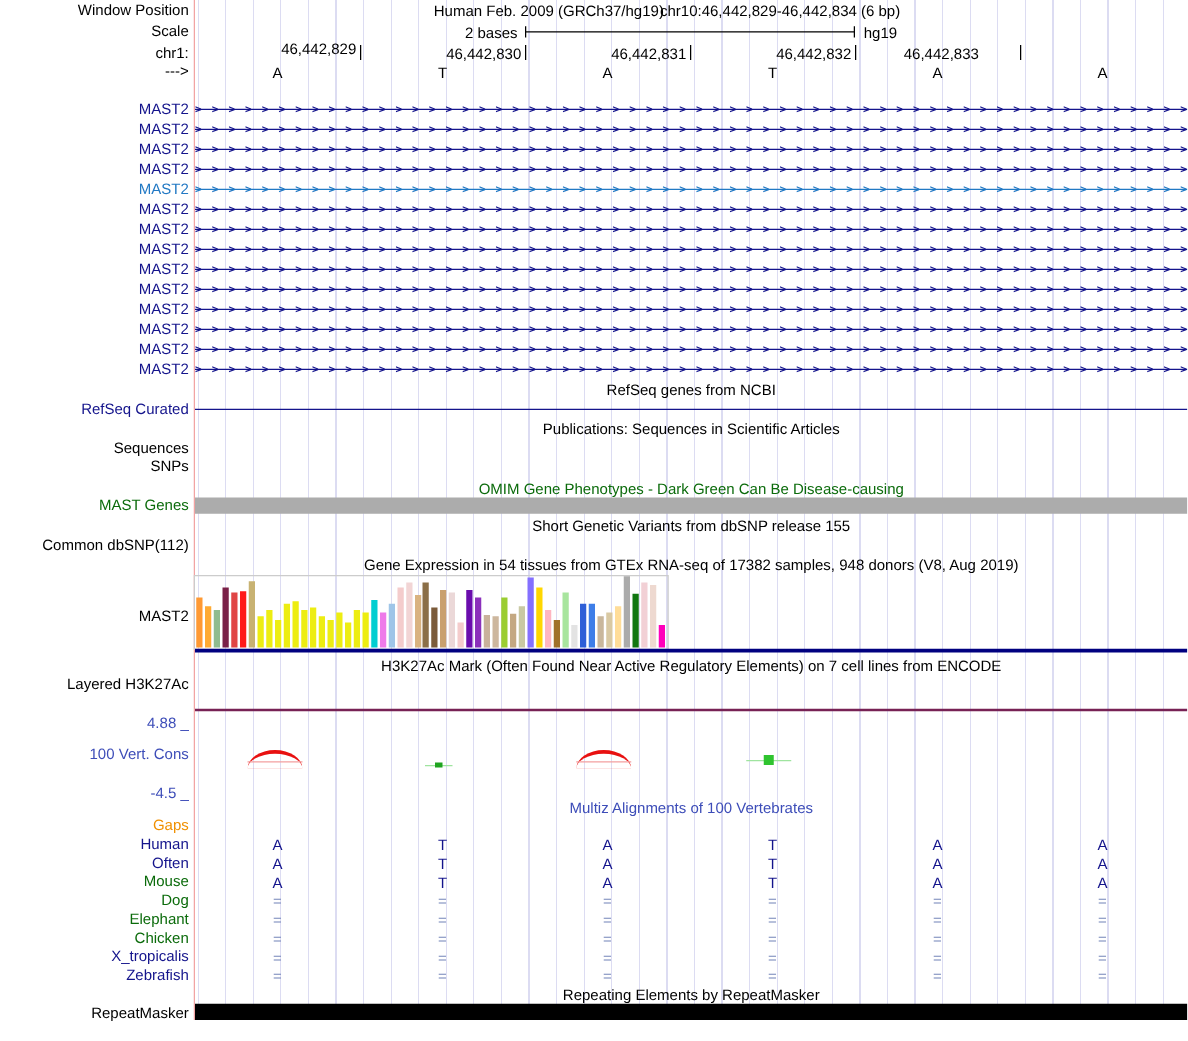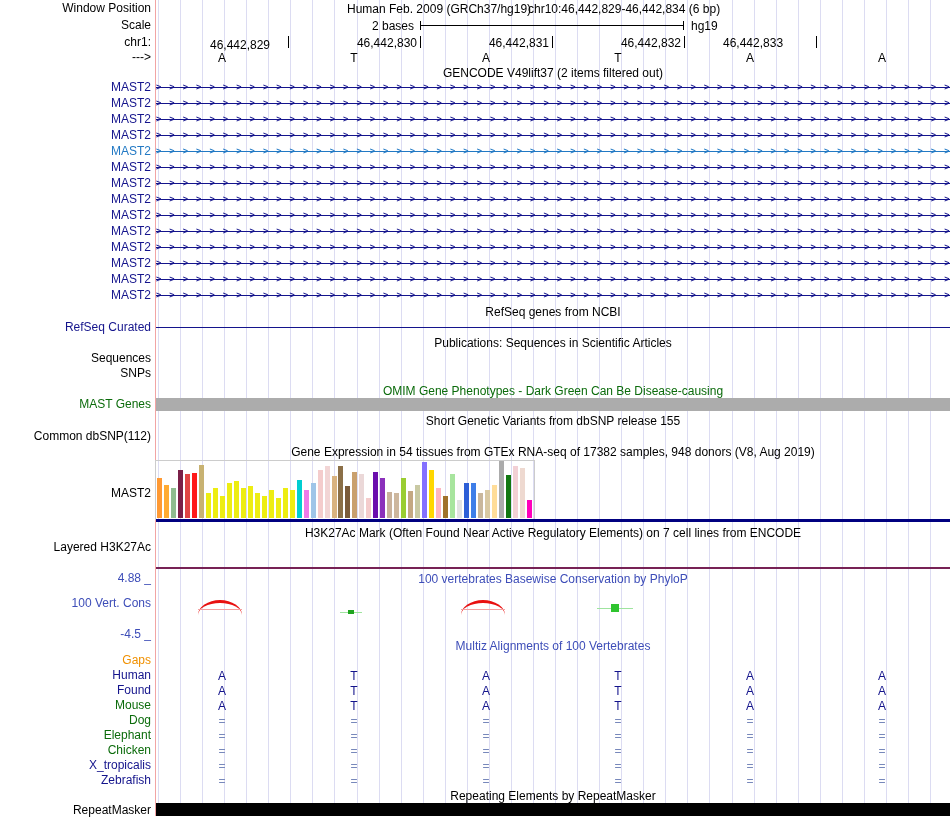--- a/index.html
+++ b/index.html
@@ -32,21 +32,20 @@
   <div class="abs" style="left:420px;top:25px;width:264px;height:1px;background:#000"></div>
   <div class="abs" style="left:420px;top:21px;width:1px;height:9px;background:#000"></div>
   <div class="abs" style="left:683px;top:21px;width:1px;height:9px;background:#000"></div>
   <div class="abs" style="left:691px;top:19px">hg19</div>
 
   <div class="lbl" style="top:36px">chr1:</div>
   <div class="lbl" style="top:51px">---&gt;</div>
   <div id="ruler"></div>
   <div id="sequence-row"></div>
 
-  <div class="ctitle" style="top:67px">GENCODE V49lift37 (2 items filtered out)</div>
   <div id="gencode-rows"></div>
 
   <div class="ctitle" style="top:306px">RefSeq genes from NCBI</div>
   <div class="lbl navy" style="top:321px">RefSeq Curated</div>
   <div class="abs" style="left:156px;top:327px;width:794px;height:1px;background:#14148C"></div>
 
   <div class="ctitle" style="top:337px">Publications: Sequences in Scientific Articles</div>
   <div class="lbl" style="top:352px">Sequences</div>
   <div class="lbl" style="top:367px">SNPs</div>
 
@@ -61,33 +60,32 @@
   <div class="lbl" style="top:487px">MAST2</div>
   <div class="abs" style="left:155px;top:460px;width:378px;height:58px;border:1px solid #CCCCCC"></div>
   <div id="gtex-bars"></div>
   <div class="abs" style="left:156px;top:519px;width:794px;height:3px;background:#000080"></div>
 
   <div class="ctitle" style="top:527px">H3K27Ac Mark (Often Found Near Active Regulatory Elements) on 7 cell lines from ENCODE</div>
   <div class="lbl" style="top:541px">Layered H3K27Ac</div>
   <div class="abs" style="left:156px;top:567px;width:794px;height:2px;background:#772255"></div>
 
   <div class="lbl blue" style="top:572px">4.88 _</div>
-  <div class="ctitle blue" style="top:573px">100 vertebrates Basewise Conservation by PhyloP</div>
   <div class="lbl blue" style="top:597px">100 Vert. Cons</div>
   <div class="lbl blue" style="top:628px">-4.5 _</div>
   <div id="cons-marks"></div>
 
   <div class="ctitle blue" style="top:640px">Multiz Alignments of 100 Vertebrates</div>
   <div class="lbl orange" style="top:654px">Gaps</div>
   <div id="multiz-rows"></div>
 
   <div class="ctitle" style="top:790px">Repeating Elements by RepeatMasker</div>
   <div class="abs" style="left:156px;top:803px;width:794px;height:13px;background:#000"></div>
   <div class="lbl" style="top:804px">RepeatMasker</div>
-<div class="abs" style="top: 38px; left: 195px; width: 90px; text-align: center; white-space: nowrap;">46,442,829</div>
+<div class="abs" style="top: 32px; left: 195px; width: 90px; text-align: right; white-space: nowrap;">46,442,829</div>
     <div class="abs" style="top: 36px; left: 288px; width: 1px; height: 12px; background: rgb(0, 0, 0);"></div>
     <div class="abs" style="top: 36px; left: 327px; width: 90px; text-align: right; white-space: nowrap;">46,442,830</div>
     <div class="abs" style="top: 36px; left: 420px; width: 1px; height: 12px; background: rgb(0, 0, 0);"></div>
     <div class="abs" style="top: 36px; left: 459px; width: 90px; text-align: right; white-space: nowrap;">46,442,831</div>
     <div class="abs" style="top: 36px; left: 552px; width: 1px; height: 12px; background: rgb(0, 0, 0);"></div>
     <div class="abs" style="top: 36px; left: 591px; width: 90px; text-align: right; white-space: nowrap;">46,442,832</div>
     <div class="abs" style="top: 36px; left: 684px; width: 1px; height: 12px; background: rgb(0, 0, 0);"></div>
     <div class="abs" style="top: 36px; left: 723px; width: 90px; text-align: left; white-space: nowrap;">46,442,833</div>
     <div class="abs" style="top: 36px; left: 816px; width: 1px; height: 12px; background: rgb(0, 0, 0);"></div>
     <div class="abs" style="top: 51px; left: 212px; width: 20px; text-align: center;">A</div>
@@ -1082,21 +1080,21 @@
     <div class="abs" style="top: 609px; left: 461px; width: 44px; height: 1px; background: rgb(244, 160, 160);"></div>
     <div class="abs" style="top: 608px; left: 597px; width: 36px; height: 1px; background: rgb(159, 228, 159);"></div>
     <div class="abs" style="top: 604px; left: 611px; width: 8px; height: 8px; background: rgb(47, 196, 47);"></div>
     <div class="abs" style="top: 669px; right: 799px; text-align: right; color: rgb(20, 20, 140); line-height: 13px;">Human</div>
     <div class="abs" style="top: 669px; left: 212px; width: 20px; text-align: center; color: rgb(20, 20, 140);">A</div>
     <div class="abs" style="top: 669px; left: 344px; width: 20px; text-align: center; color: rgb(20, 20, 140);">T</div>
     <div class="abs" style="top: 669px; left: 476px; width: 20px; text-align: center; color: rgb(20, 20, 140);">A</div>
     <div class="abs" style="top: 669px; left: 608px; width: 20px; text-align: center; color: rgb(20, 20, 140);">T</div>
     <div class="abs" style="top: 669px; left: 740px; width: 20px; text-align: center; color: rgb(20, 20, 140);">A</div>
     <div class="abs" style="top: 669px; left: 872px; width: 20px; text-align: center; color: rgb(20, 20, 140);">A</div>
-    <div class="abs" style="top: 684px; right: 799px; text-align: right; color: rgb(20, 20, 140); line-height: 13px;">Found</div>
+    <div class="abs" style="top: 684px; right: 799px; text-align: right; color: rgb(20, 20, 140); line-height: 13px;">Often</div>
     <div class="abs" style="top: 684px; left: 212px; width: 20px; text-align: center; color: rgb(20, 20, 140);">A</div>
     <div class="abs" style="top: 684px; left: 344px; width: 20px; text-align: center; color: rgb(20, 20, 140);">T</div>
     <div class="abs" style="top: 684px; left: 476px; width: 20px; text-align: center; color: rgb(20, 20, 140);">A</div>
     <div class="abs" style="top: 684px; left: 608px; width: 20px; text-align: center; color: rgb(20, 20, 140);">T</div>
     <div class="abs" style="top: 684px; left: 740px; width: 20px; text-align: center; color: rgb(20, 20, 140);">A</div>
     <div class="abs" style="top: 684px; left: 872px; width: 20px; text-align: center; color: rgb(20, 20, 140);">A</div>
     <div class="abs" style="top: 699px; right: 799px; text-align: right; color: rgb(11, 107, 11); line-height: 13px;">Mouse</div>
     <div class="abs" style="top: 699px; left: 212px; width: 20px; text-align: center; color: rgb(20, 20, 140);">A</div>
     <div class="abs" style="top: 699px; left: 344px; width: 20px; text-align: center; color: rgb(20, 20, 140);">T</div>
     <div class="abs" style="top: 699px; left: 476px; width: 20px; text-align: center; color: rgb(20, 20, 140);">A</div>

